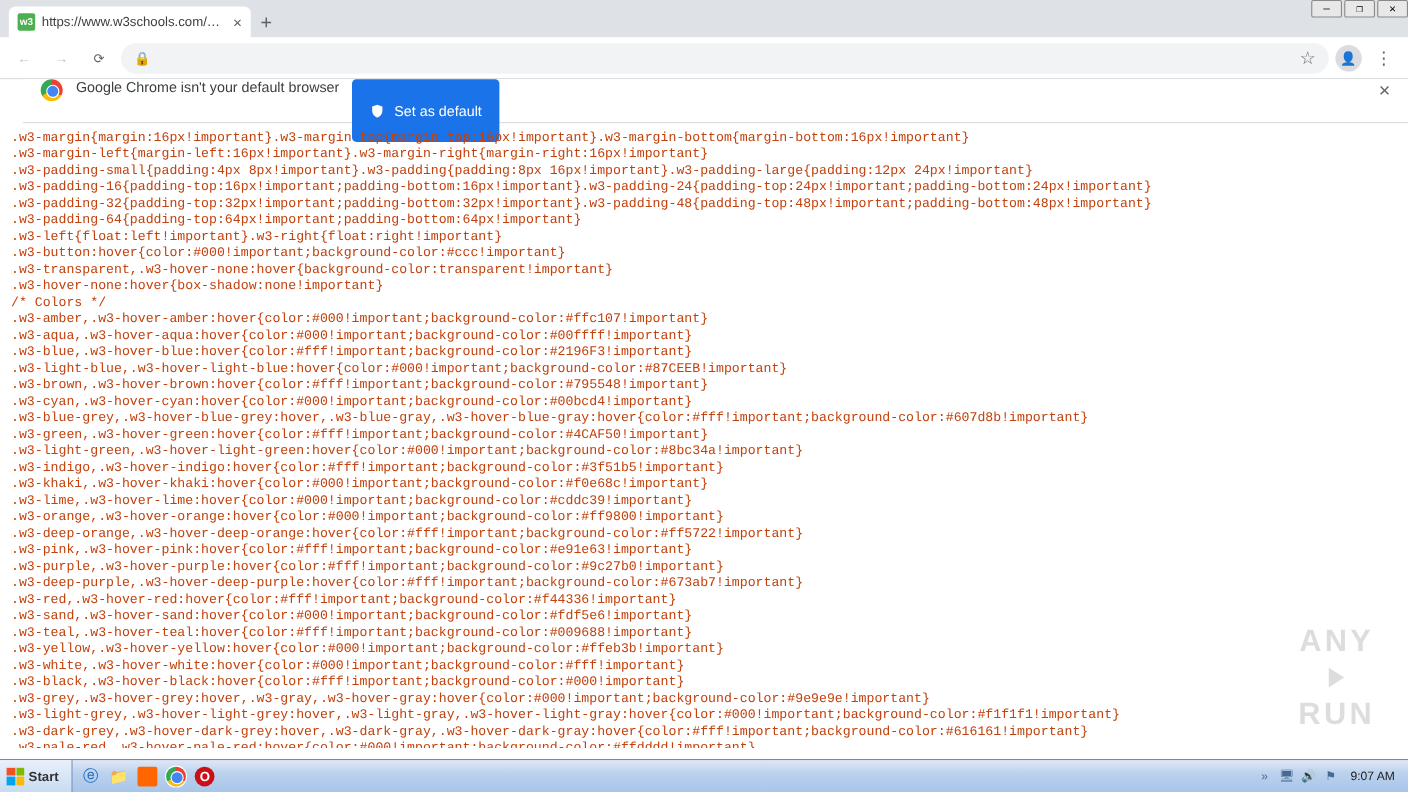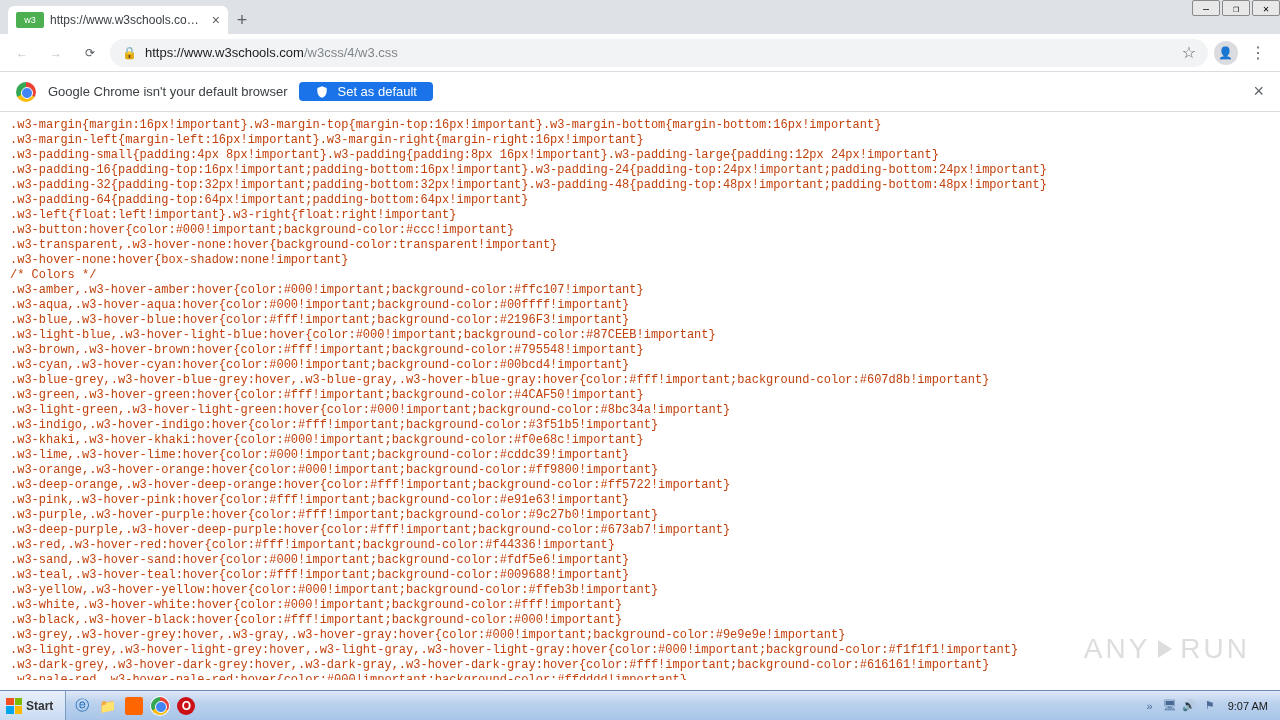--- a/index.html
+++ b/index.html
@@ -50,29 +50,29 @@
   border-radius: 6px 6px 0 0;
   display: flex;
   align-items: center;
   padding: 0 8px;
   gap: 6px;
   font-size: 12px;
   color: #3c4043;
   position: relative;
 }
 .tab .favicon {
-  width: 28px; height: 16px;
+  width: 16px; height: 16px;
   background: #4CAF50;
   border-radius: 2px;
   display: flex;
   align-items: center;
   justify-content: center;
   color: #fff;
   font-size: 9px;
-  font-weight: normal;
+  font-weight: bold;
 }
 .tab .title { flex: 1; overflow: hidden; white-space: nowrap; text-overflow: ellipsis; }
 .tab .close { font-size: 14px; color: #5f6368; cursor: pointer; }
 .new-tab {
   width: 28px; height: 28px;
   display: flex;
   align-items: center;
   justify-content: center;
   font-size: 18px;
   color: #5f6368;
@@ -122,45 +122,46 @@
   color: #5f6368;
 }
 .menu-icon { font-size: 16px; color: #5f6368; padding: 0 6px; }
 
 
 .info-bar {
   height: 40px;
   background: #fff;
   border-bottom: 1px solid #dadce0;
   display: flex;
-  align-items: center;
+  align-items: flex-start;
   padding: 0 16px;
   gap: 12px;
   font-size: 13px;
   color: #3c4043;
+  margin-left: 21px;
 }
 .chrome-icon {
   width: 20px; height: 20px;
   border-radius: 50%;
   background: conic-gradient(#ea4335 0 120deg, #fbbc05 120deg 240deg, #34a853 240deg 360deg);
   position: relative;
 }
 .chrome-icon::after {
   content: "";
   position: absolute;
   top: 5px; left: 5px;
   width: 10px; height: 10px;
   border-radius: 50%;
   background: #4285f4;
   border: 1px solid #fff;
 }
 .set-default-btn {
   background: #1a73e8;
   color: #fff;
-  padding: 2px 16px;
+  padding: 21px 16px;
   border-radius: 4px;
   font-size: 13px;
   display: flex;
   align-items: center;
   gap: 8px;
   cursor: pointer;
 }
 .shield { width:14px; height:14px; }
 .info-close {
   margin-left: auto;
@@ -185,27 +186,28 @@
 .content::-webkit-scrollbar { width: 16px; }
 .content::-webkit-scrollbar-track { background: #f1f1f1; }
 .content::-webkit-scrollbar-thumb { background: #c1c1c1; }
 
 
 .watermark {
   position: absolute;
   right: 30px;
   bottom: 55px;
   font-size: 28px;
-  font-weight: 400;
+  font-weight: 700;
   color: rgba(120,120,120,0.25);
   letter-spacing: 3px;
   display: flex;
   align-items: center;
   gap: 8px;
   pointer-events: none;
+  flex-direction: column;
 }
 .watermark .tri {
   width: 0; height: 0;
   border-top: 9px solid transparent;
   border-bottom: 9px solid transparent;
   border-left: 14px solid rgba(120,120,120,0.25);
 }
 
 
 .taskbar {
@@ -282,23 +284,20 @@
   </div>
   <div class="new-tab">+</div>
 </div>
 
 <div class="toolbar">
   <div class="nav-btn disabled">←</div>
   <div class="nav-btn disabled">→</div>
   <div class="nav-btn">⟳</div>
   <div class="omnibox">
     <span class="lock-icon">🔒</span>
-    <span class="url-text">
-      <span>https://www.w3schools.com</span><span class="grey">/w3css/4/w3.css</span>
-    </span>
     <span class="star-icon">☆</span>
   </div>
   <div class="profile-icon">👤</div>
   <div class="menu-icon">⋮</div>
 </div>
 
 <div class="info-bar">
   <div class="chrome-icon"></div>
   <span>Google Chrome isn't your default browser</span>
   <div class="set-default-btn">

